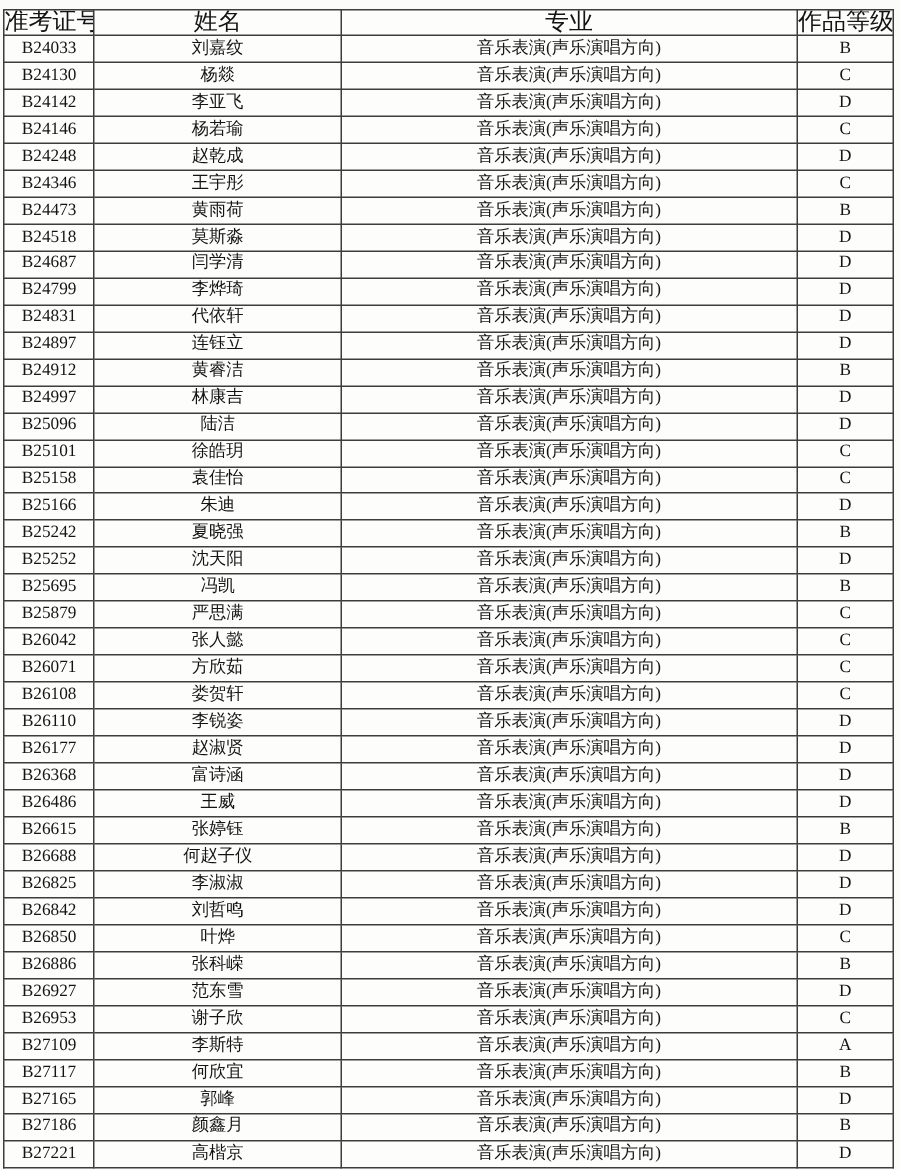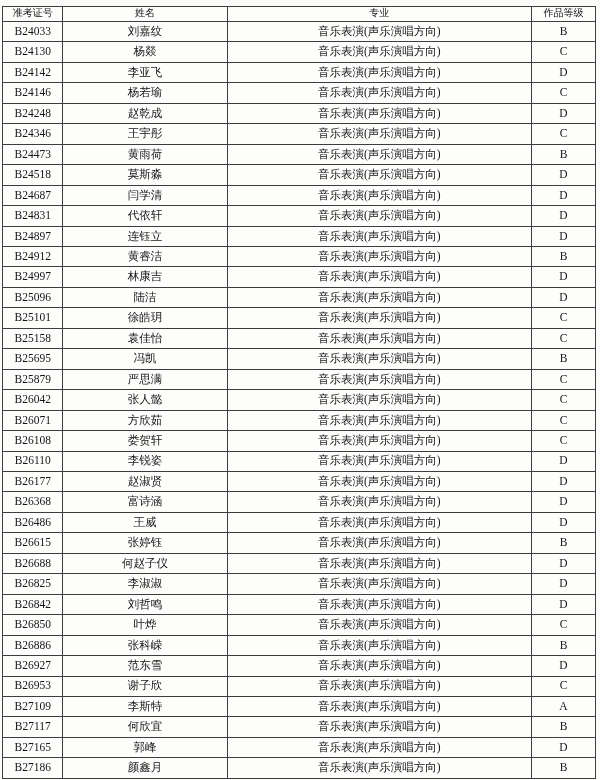--- a/index.html
+++ b/index.html
@@ -34,22 +34,21 @@
     padding: 0;
     font-size: 11.5px;
     line-height: 1;
     color: #141414;
     font-weight: normal;
     white-space: nowrap;
     overflow: hidden;
     height: 14px;
   }
   table.results th {
-    font-size: 10px;
-    font-family: Liberation Mono, monospace;
+    font-size: 16px;
   }
   col.c-id     { width: 10.2%; }
   col.c-name   { width: 27.7%; }
   col.c-major  { width: 51.3%; }
   col.c-grade  { width: 10.8%; }
 </style>
 </head>
 <body>
 
 <div class="page">
@@ -117,20 +116,26 @@
           <td>音乐表演(声乐演唱方向)</td>
           <td>D</td>
         </tr>
         <tr>
           <td>B24687</td>
           <td>闫学清</td>
           <td>音乐表演(声乐演唱方向)</td>
           <td>D</td>
         </tr>
         <tr>
+          <td>B24799</td>
+          <td>李烨琦</td>
+          <td>音乐表演(声乐演唱方向)</td>
+          <td>D</td>
+        </tr>
+        <tr>
           <td>B24831</td>
           <td>代依轩</td>
           <td>音乐表演(声乐演唱方向)</td>
           <td>D</td>
         </tr>
         <tr>
           <td>B24897</td>
           <td>连钰立</td>
           <td>音乐表演(声乐演唱方向)</td>
           <td>D</td>
@@ -159,20 +164,38 @@
           <td>音乐表演(声乐演唱方向)</td>
           <td>C</td>
         </tr>
         <tr>
           <td>B25158</td>
           <td>袁佳怡</td>
           <td>音乐表演(声乐演唱方向)</td>
           <td>C</td>
         </tr>
         <tr>
+          <td>B25166</td>
+          <td>朱迪</td>
+          <td>音乐表演(声乐演唱方向)</td>
+          <td>D</td>
+        </tr>
+        <tr>
+          <td>B25242</td>
+          <td>夏晓强</td>
+          <td>音乐表演(声乐演唱方向)</td>
+          <td>B</td>
+        </tr>
+        <tr>
+          <td>B25252</td>
+          <td>沈天阳</td>
+          <td>音乐表演(声乐演唱方向)</td>
+          <td>D</td>
+        </tr>
+        <tr>
           <td>B25695</td>
           <td>冯凯</td>
           <td>音乐表演(声乐演唱方向)</td>
           <td>B</td>
         </tr>
         <tr>
           <td>B25879</td>
           <td>严思满</td>
           <td>音乐表演(声乐演唱方向)</td>
           <td>C</td>
@@ -283,16 +306,22 @@
           <td>B27165</td>
           <td>郭峰</td>
           <td>音乐表演(声乐演唱方向)</td>
           <td>D</td>
         </tr>
         <tr>
           <td>B27186</td>
           <td>颜鑫月</td>
           <td>音乐表演(声乐演唱方向)</td>
           <td>B</td>
+        </tr>
+        <tr>
+          <td>B27221</td>
+          <td>高楷京</td>
+          <td>音乐表演(声乐演唱方向)</td>
+          <td>D</td>
         </tr>
       </tbody>
   </table>
 </div>
 
 </body></html>

